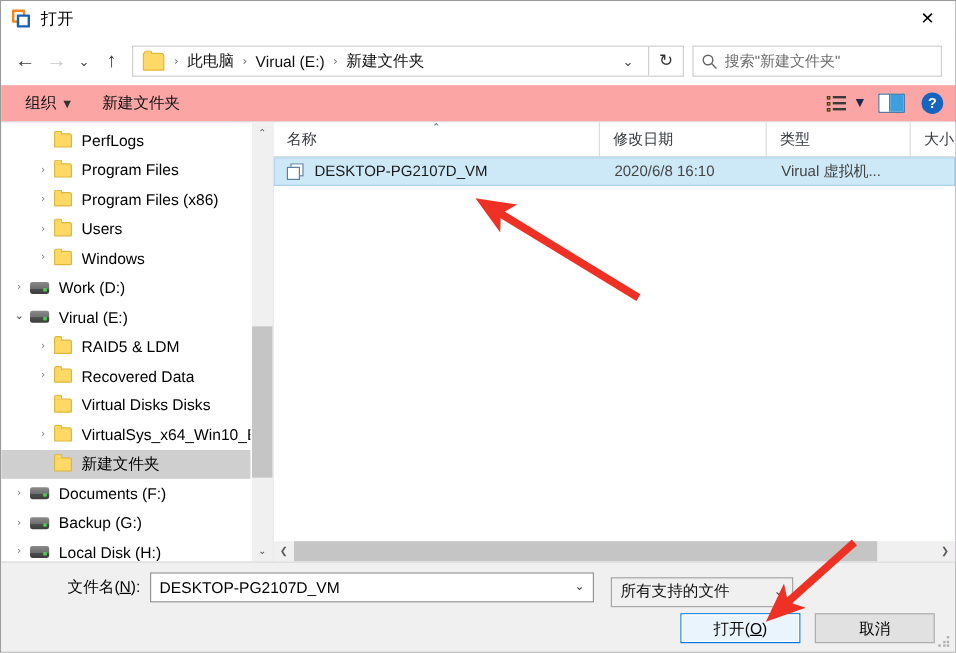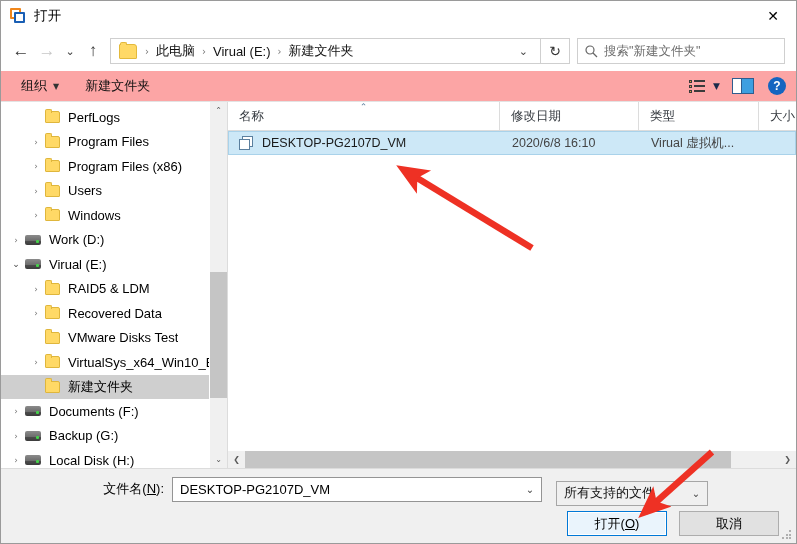--- a/index.html
+++ b/index.html
@@ -472,21 +472,20 @@
     align-items: center;
   }
   .fn-label {
     width: 124px;
     text-align: right;
     padding-right: 8px;
     font-size: 13px;
     color: #000;
     box-sizing: border-box;
     flex: none;
-    margin-left: 47px;
   }
   .fn-input {
     width: 370px;
     height: 25px;
     background: #ffffff;
     border: 1px solid #949494;
     box-sizing: border-box;
     display: flex;
     align-items: center;
     flex: none;
@@ -694,21 +693,21 @@
           <div class="tree-row">
             <span style="width: 26px; flex: 0 0 auto;"></span>
             <span class="tw">›</span>
             <span class="folder-ico"></span>
             <span class="tree-label">Recovered Data</span>
           </div>
           <div class="tree-row">
             <span style="width: 26px; flex: 0 0 auto;"></span>
             <span class="tw"></span>
             <span class="folder-ico"></span>
-            <span class="tree-label">VMware Disks Test</span>
+            <span class="tree-label">Virtual Disks Disks</span>
           </div>
           <div class="tree-row">
             <span style="width: 26px; flex: 0 0 auto;"></span>
             <span class="tw">›</span>
             <span class="folder-ico"></span>
             <span class="tree-label">VirtualSys_x64_Win10_EFI_E</span>
           </div>
           <div class="tree-row selected">
             <span style="width: 26px; flex: 0 0 auto;"></span>
             <span class="tw"></span>

